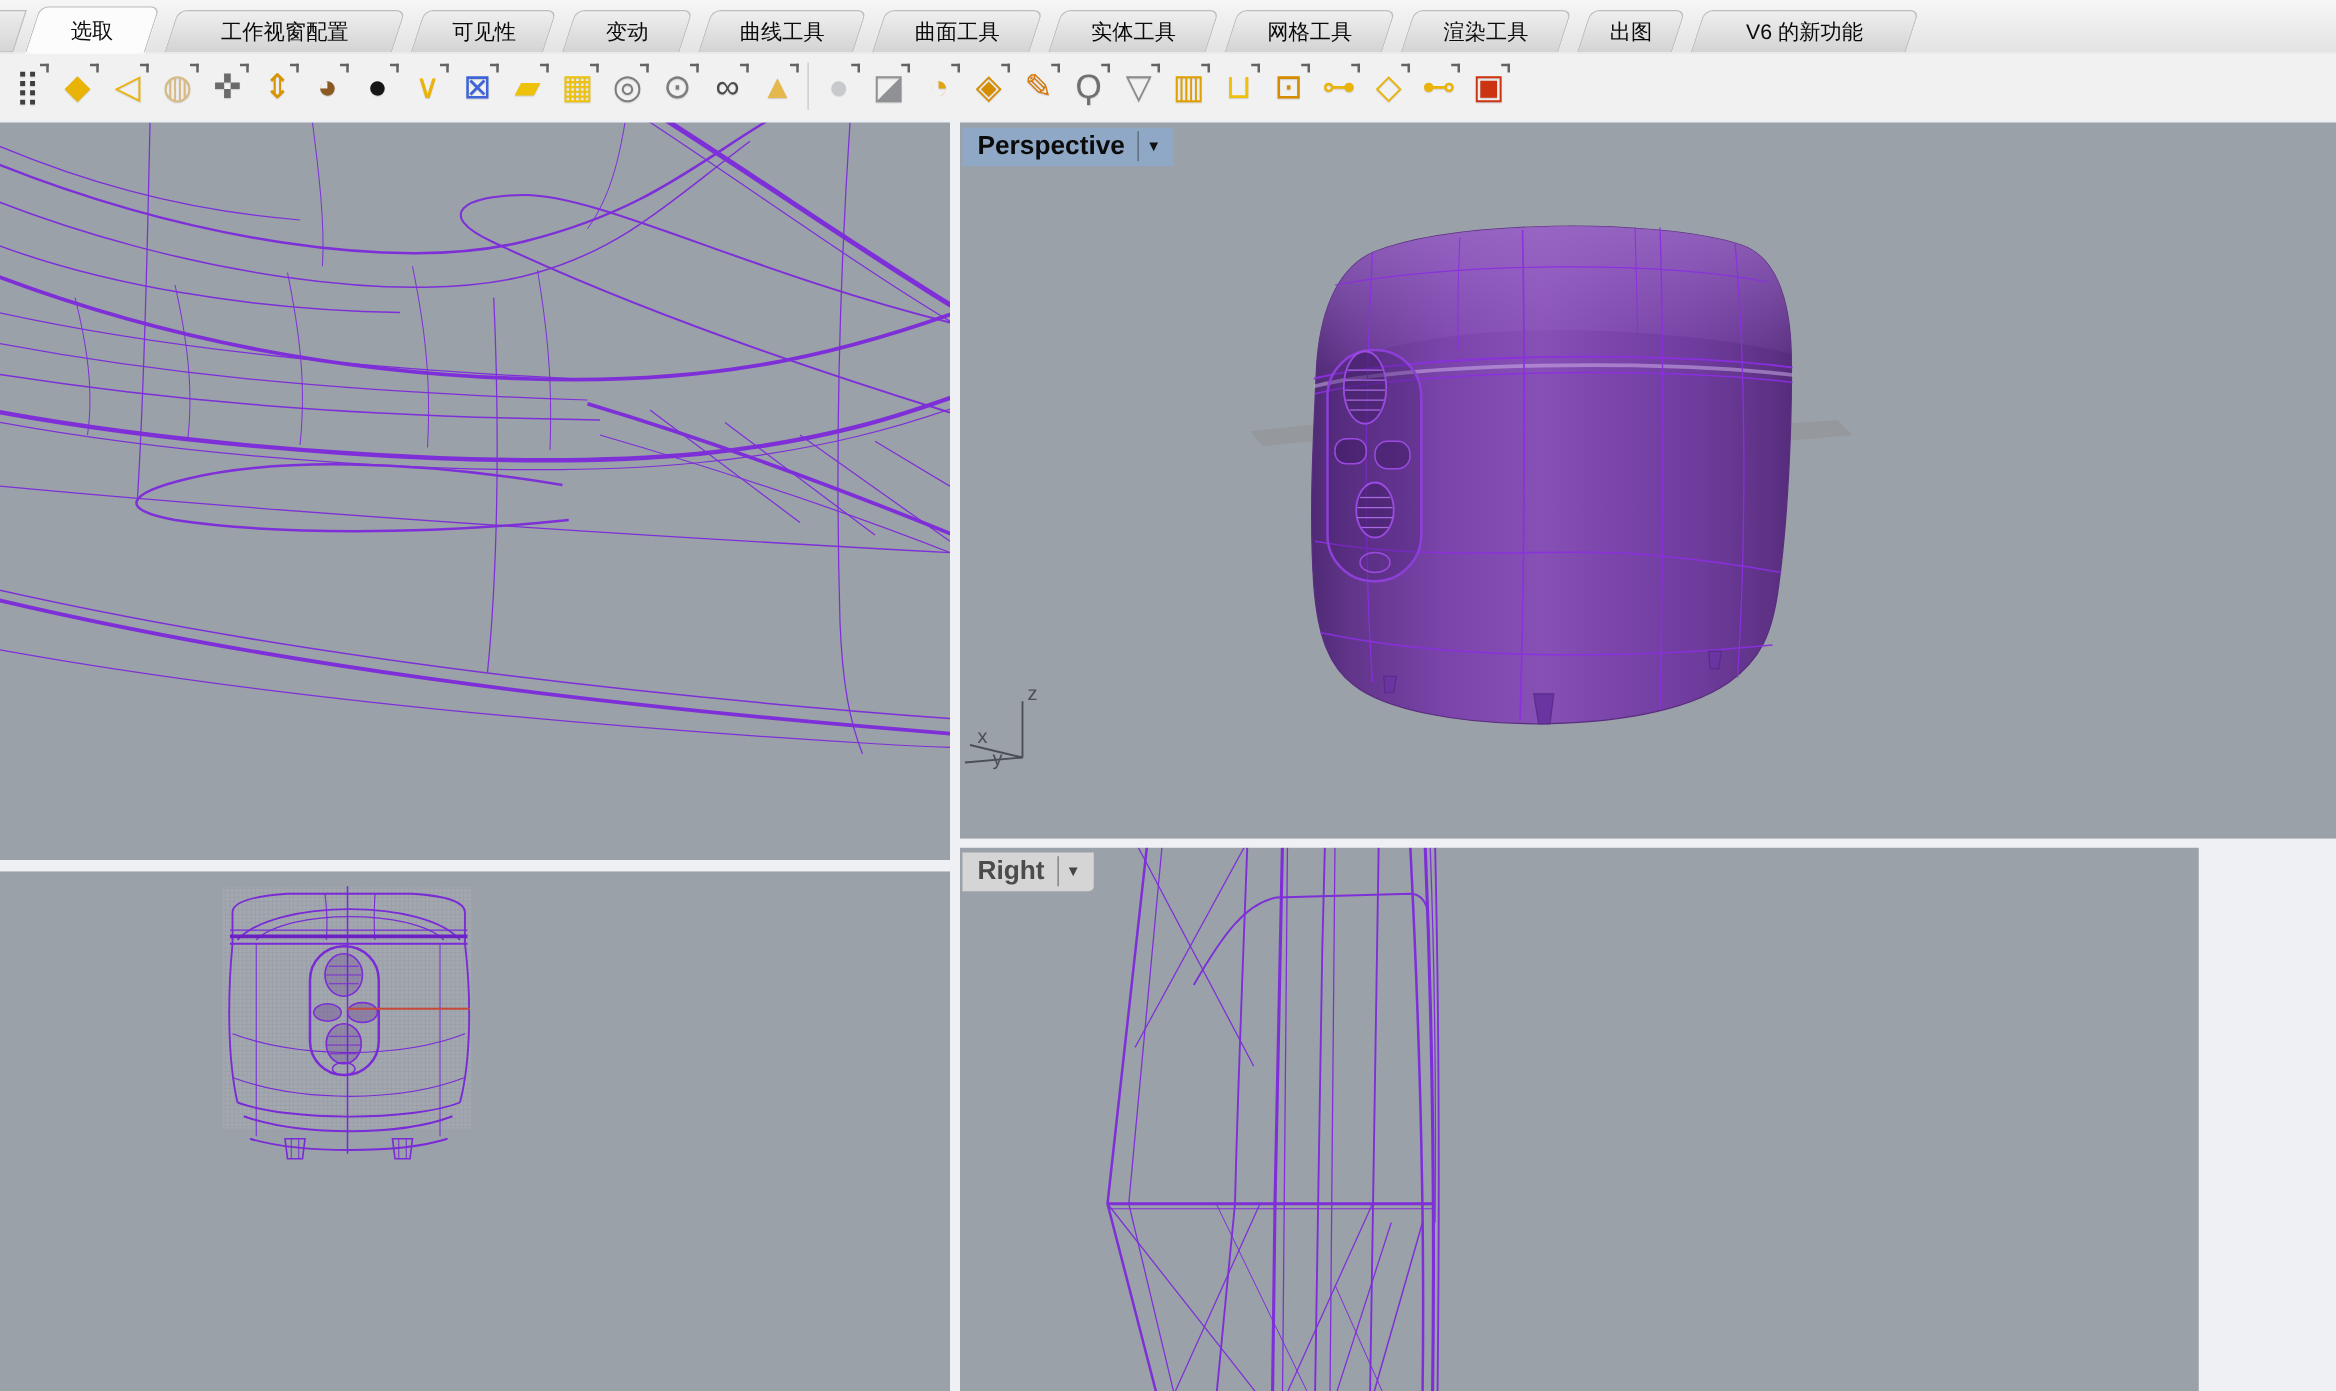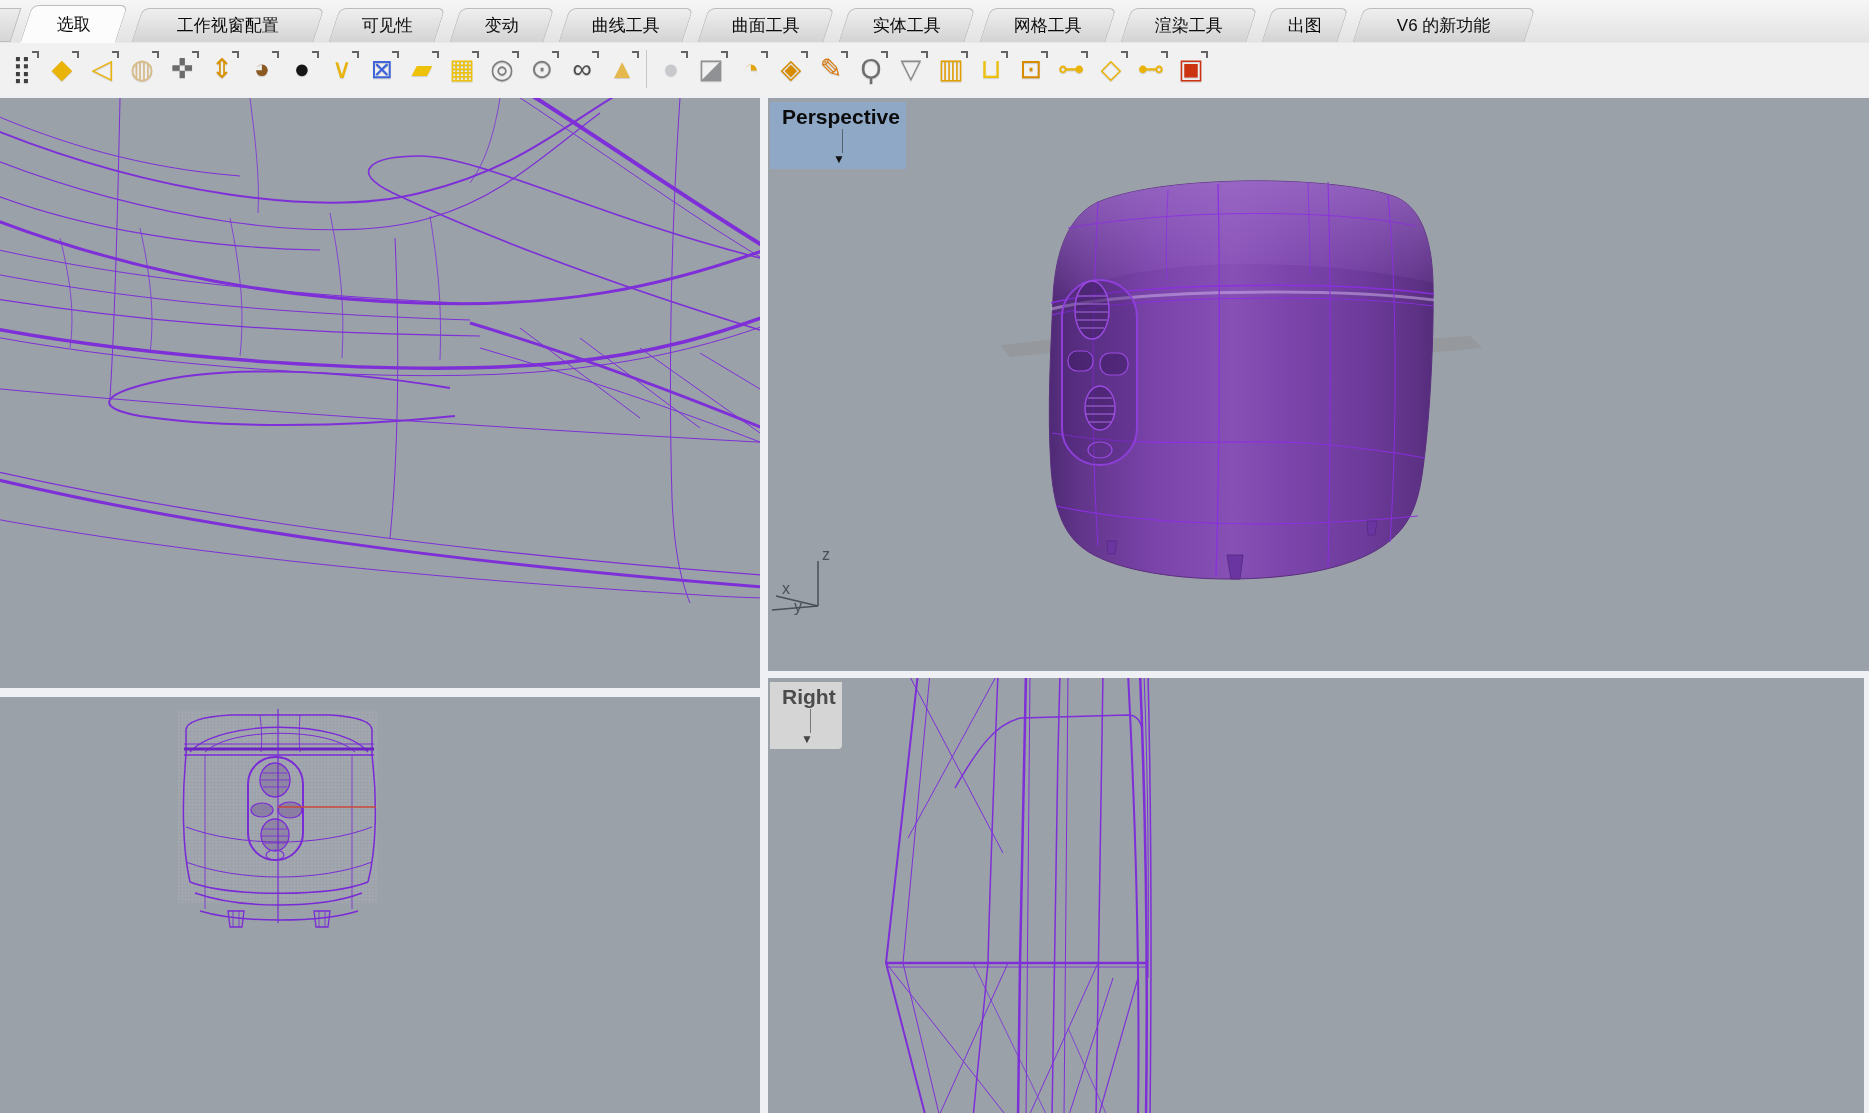--- a/index.html
+++ b/index.html
@@ -32,25 +32,25 @@
   .tb-btn .fly{position:absolute;top:5px;right:3px;width:7px;height:7px;
                border-top:2px solid #636363;border-right:2px solid #636363;}
   .tb-sep{width:1px;height:38px;background:#c7c7c7;margin:0 4px;flex:0 0 auto;}
 
   
   .viewports{position:absolute;left:0;top:95px;width:1869px;height:1018px;background:#eef0f4;}
   .vp{position:absolute;background:#9aa1a9;overflow:hidden;}
   .vp-topleft{left:0;top:3px;width:760px;height:590px;}
   .vp-bottomleft{left:0;top:602px;width:760px;height:416px;}
   .vp-persp{left:768px;top:3px;width:1101px;height:573px;}
-  .vp-right{left:768px;top:583px;width:1096px;height:435px;}
+  .vp-right{left:768px;top:583px;width:991px;height:435px;}
   .vp svg{display:block;position:absolute;left:0;top:0;}
 
   .vp-label{position:absolute;left:2px;top:4px;display:flex;align-items:center;
-            font-weight:bold;font-size:21px;padding:3px 6px 4px 12px;cursor:pointer;z-index:5;flex-direction:column;}
+            font-weight:bold;font-size:21px;padding:3px 6px 4px 12px;cursor:pointer;z-index:5;}
   .vp-label.persp{background:#8fa8c6;color:#0b0b0b;}
   .vp-label.plain{background:#d5d5d5;color:#4b4b4b;border-radius:0 0 4px 0;}
   .vl-sep{width:1px;height:24px;margin:0 6px 0 10px;background:rgba(40,40,40,.55);}
   .vl-arrow{font-size:12px;line-height:1;padding-right:4px;}
   .vp-label.persp .vl-arrow{color:#111;}
   .vp-label.plain .vl-arrow{color:#444;}
 
   .divider-v{position:absolute;left:760px;top:0;width:8px;height:1018px;background:#eef0f4;cursor:col-resize;}
   .divider-h-left{position:absolute;left:0;top:593px;width:760px;height:9px;background:#eef0f4;cursor:row-resize;}
   .divider-h-right{position:absolute;left:768px;top:576px;width:1101px;height:7px;background:#eef0f4;cursor:row-resize;}

